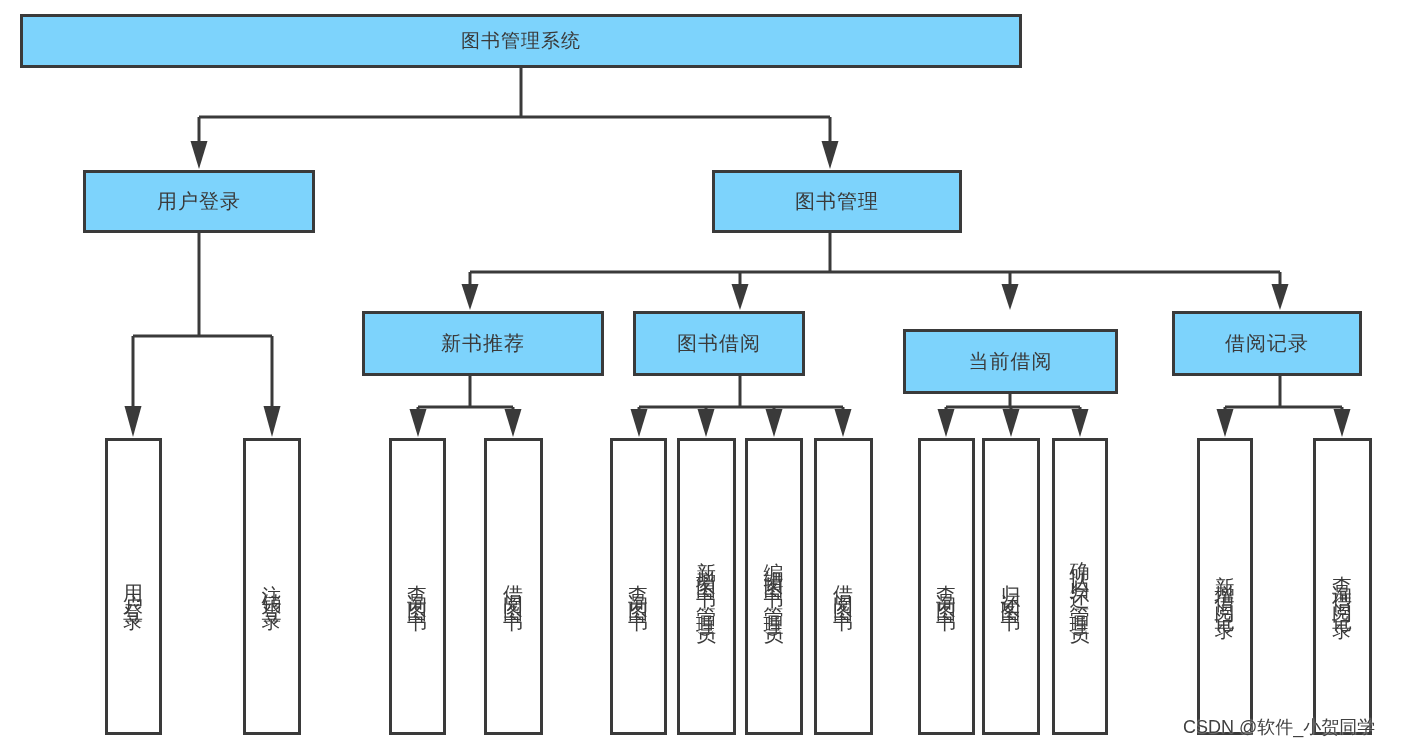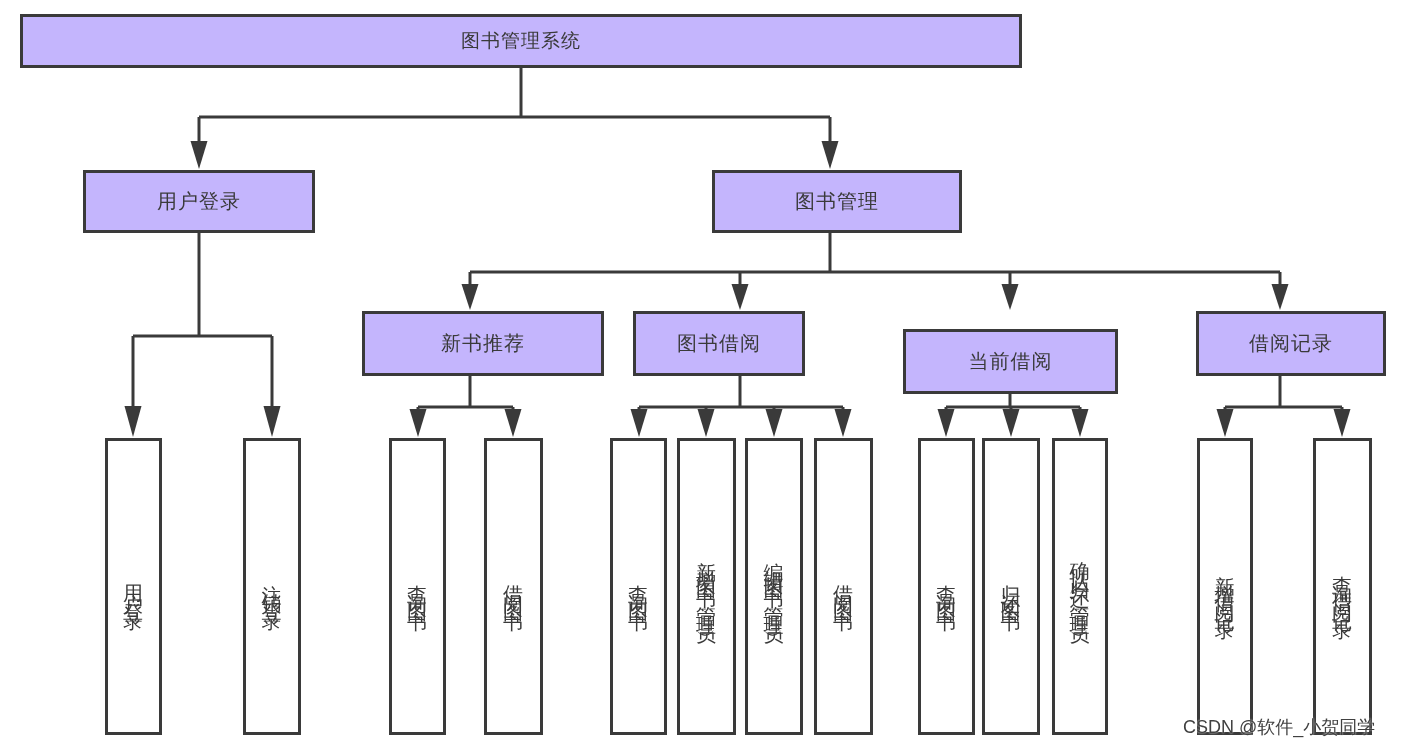--- a/index.html
+++ b/index.html
@@ -3,21 +3,21 @@
 <meta charset="utf-8">
 <style>
   html,body{margin:0;padding:0;background:#ffffff;}
   .canvas{
     position:relative;width:1405px;height:747px;background:#ffffff;
     font-family:"Liberation Sans","DejaVu Sans",sans-serif;overflow:hidden;
   }
   svg.connectors{position:absolute;left:0;top:0;z-index:1;}
   .node{
     position:absolute;box-sizing:border-box;z-index:2;
-    border:3px solid #3a3a3a;background:#c4b5fd;
+    border:3px solid #3a3a3a;background:#7dd3fc;
     display:flex;align-items:center;justify-content:center;
     font-size:20px;color:#3a3a3a;letter-spacing:1px;white-space:nowrap;
   }
   .node.root{font-size:19px;}
   .vnode{
     position:absolute;box-sizing:border-box;z-index:2;
     border:3px solid #3a3a3a;background:#ffffff;
     display:flex;align-items:center;justify-content:center;
     writing-mode:vertical-rl;text-orientation:mixed;
     font-size:20px;color:#3a3a3a;letter-spacing:9px;line-height:1;
@@ -89,21 +89,21 @@
     </svg>
 
   <div class="node root" style="left:20px;top:14px;width:1002px;height:54px">图书管理系统</div>
 
   <div class="node" style="left:83px;top:170px;width:232px;height:63px">用户登录</div>
   <div class="node" style="left:712px;top:170px;width:250px;height:63px">图书管理</div>
 
   <div class="node" style="left:362px;top:311px;width:242px;height:65px">新书推荐</div>
   <div class="node" style="left:633px;top:311px;width:172px;height:65px">图书借阅</div>
   <div class="node" style="left:903px;top:329px;width:215px;height:65px">当前借阅</div>
-  <div class="node" style="left:1196px;top:311px;width:190px;height:65px">借阅记录</div>
+  <div class="node" style="left:1172px;top:311px;width:190px;height:65px">借阅记录</div>
 
   <div class="vnode" style="left:105px;top:438px;width:57px;height:297px">用户登录</div>
   <div class="vnode" style="left:243px;top:438px;width:58px;height:297px">注销登录</div>
 
   <div class="vnode" style="left:389px;top:438px;width:57px;height:297px">查询图书</div>
   <div class="vnode" style="left:484px;top:438px;width:59px;height:297px">借阅图书</div>
 
   <div class="vnode" style="left:610px;top:438px;width:57px;height:297px">查询图书</div>
   <div class="vnode" style="left:677px;top:438px;width:59px;height:297px">新增图书（管理员）</div>
   <div class="vnode" style="left:745px;top:438px;width:58px;height:297px">编辑图书（管理员）</div>

